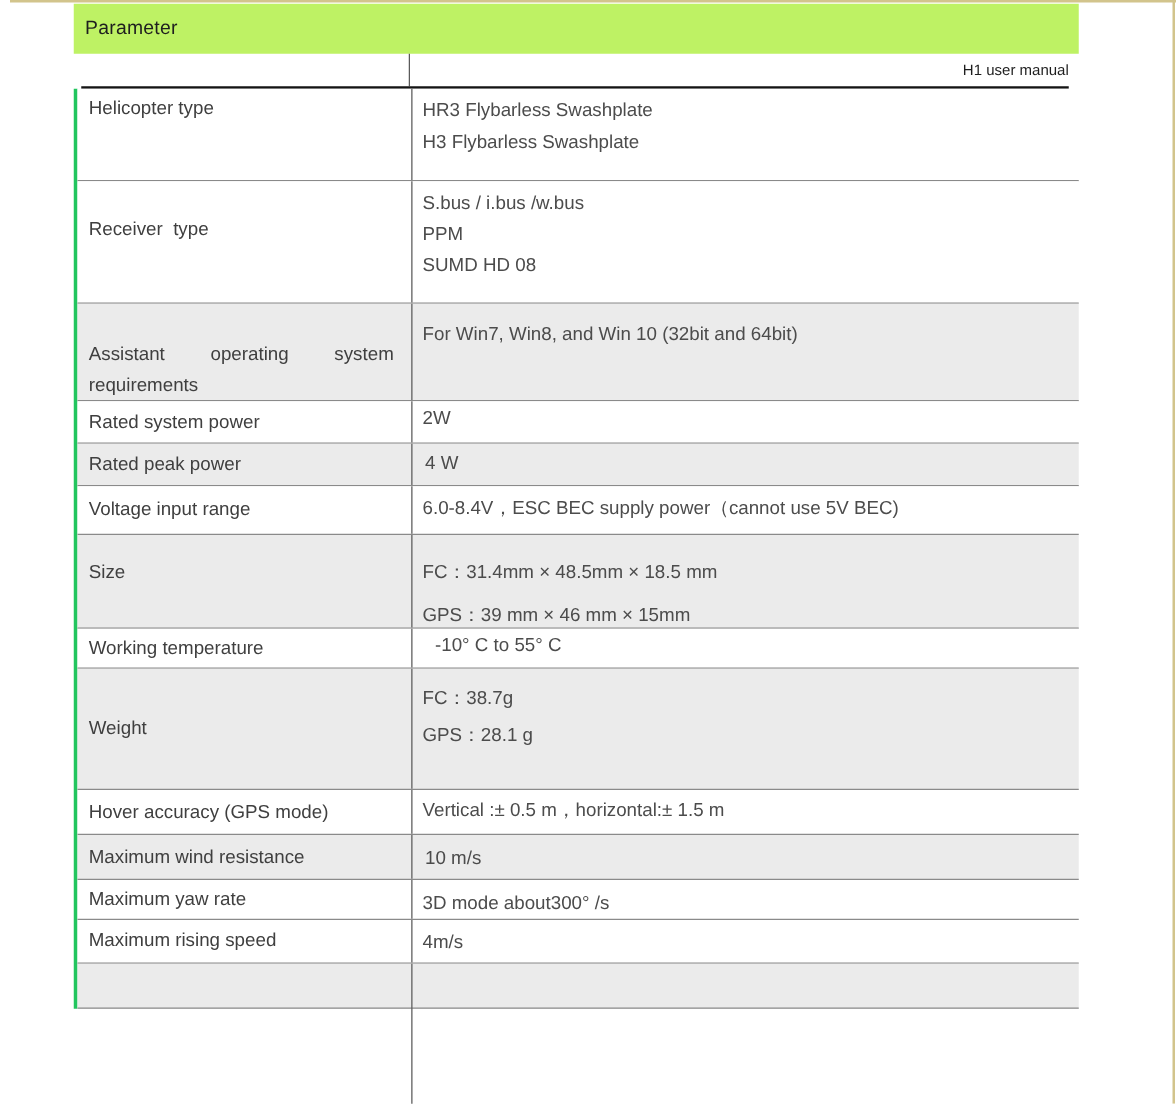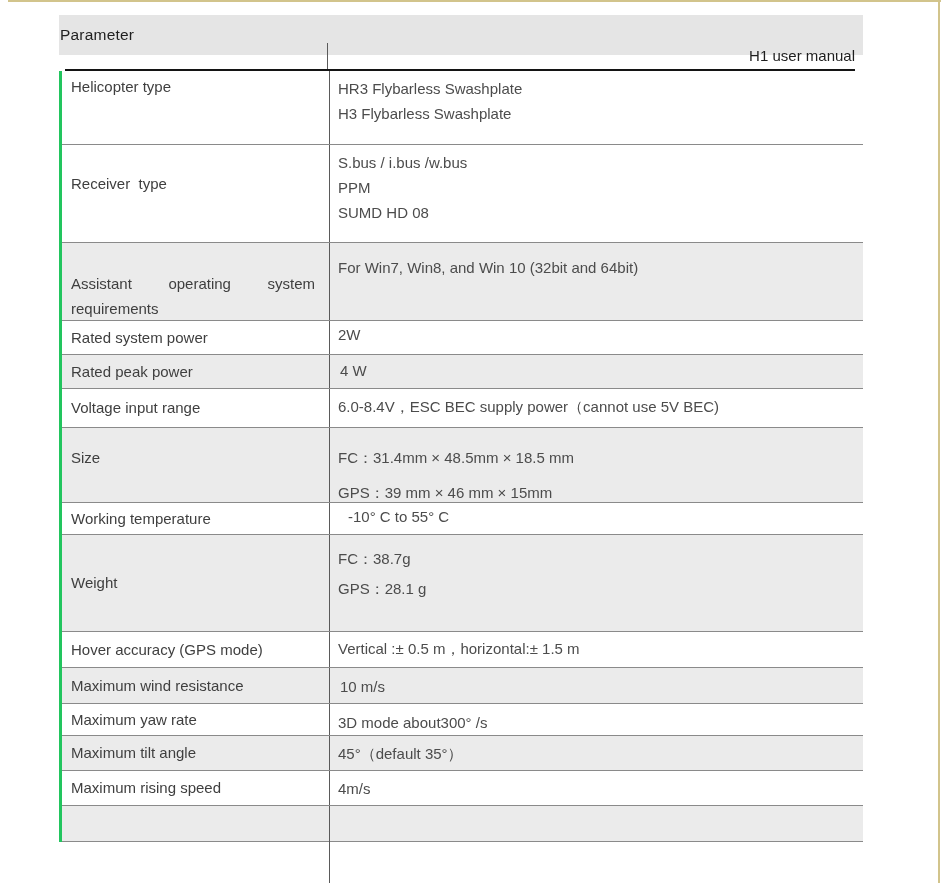--- a/index.html
+++ b/index.html
@@ -14,36 +14,36 @@
   .page-rule-top {
     position:absolute; top:0; left:8px; width:933px; height:2px;
     background:#d2c48c;
   }
   .page-rule-right {
     position:absolute; top:0; right:1px; width:2px; height:883px;
     background:#d2c48c;
   }
   
   .section-bar {
-    position:absolute; left:59px; top:15px; width:804px; height:40px;
-    background:#e5e5e5;
+    position:absolute; left:59px; top:3px; width:804px; height:40px;
+    background:#bef264;
     display:flex; align-items:center;
-    padding-left:1px;
+    padding-left:9px;
     font-size:15.5px; color:#1f1f1f; letter-spacing:0.2px;
   }
   
   .doc-header-row {
     position:absolute; left:59px; top:43px; width:804px; height:26px;
   }
   .doc-header-row .col-divider {
     position:absolute; left:268px; top:0; bottom:0; width:1px; background:#5a5a5a;
   }
   .doc-header-text {
     position:absolute; right:8px; top:0; height:26px;
-    line-height:26px; font-size:15px; color:#1e1e1e;
+    line-height:26px; font-size:12px; color:#1e1e1e;
   }
   
   .header-rule {
     position:absolute; left:65px; top:69px; width:790px; height:2px;
     background:#141414;
   }
   
   .param-table {
     position:absolute; left:59px; top:71px; width:804px;
     border-left:3px solid #22c55e;
@@ -171,24 +171,20 @@
       <div class="tvalue">Vertical :± 0.5 m，horizontal:± 1.5 m</div>
     </div>
     <div class="trow row-12 alt">
       <div class="tlabel">Maximum wind resistance</div>
       <div class="tvalue">10 m/s</div>
     </div>
     <div class="trow row-13">
       <div class="tlabel">Maximum yaw rate</div>
       <div class="tvalue">3D mode about300° /s</div>
     </div>
-    <div class="trow row-14 alt">
-      <div class="tlabel">Maximum tilt angle</div>
-      <div class="tvalue">45°（default 35°）</div>
-    </div>
     <div class="trow row-15">
       <div class="tlabel">Maximum rising speed</div>
       <div class="tvalue">4m/s</div>
     </div>
     <div class="trow row-16 alt">
       <div class="tlabel">Maximum falling speed</div>
       <div class="tvalue">4m/s</div>
     </div>
   </div>
 

